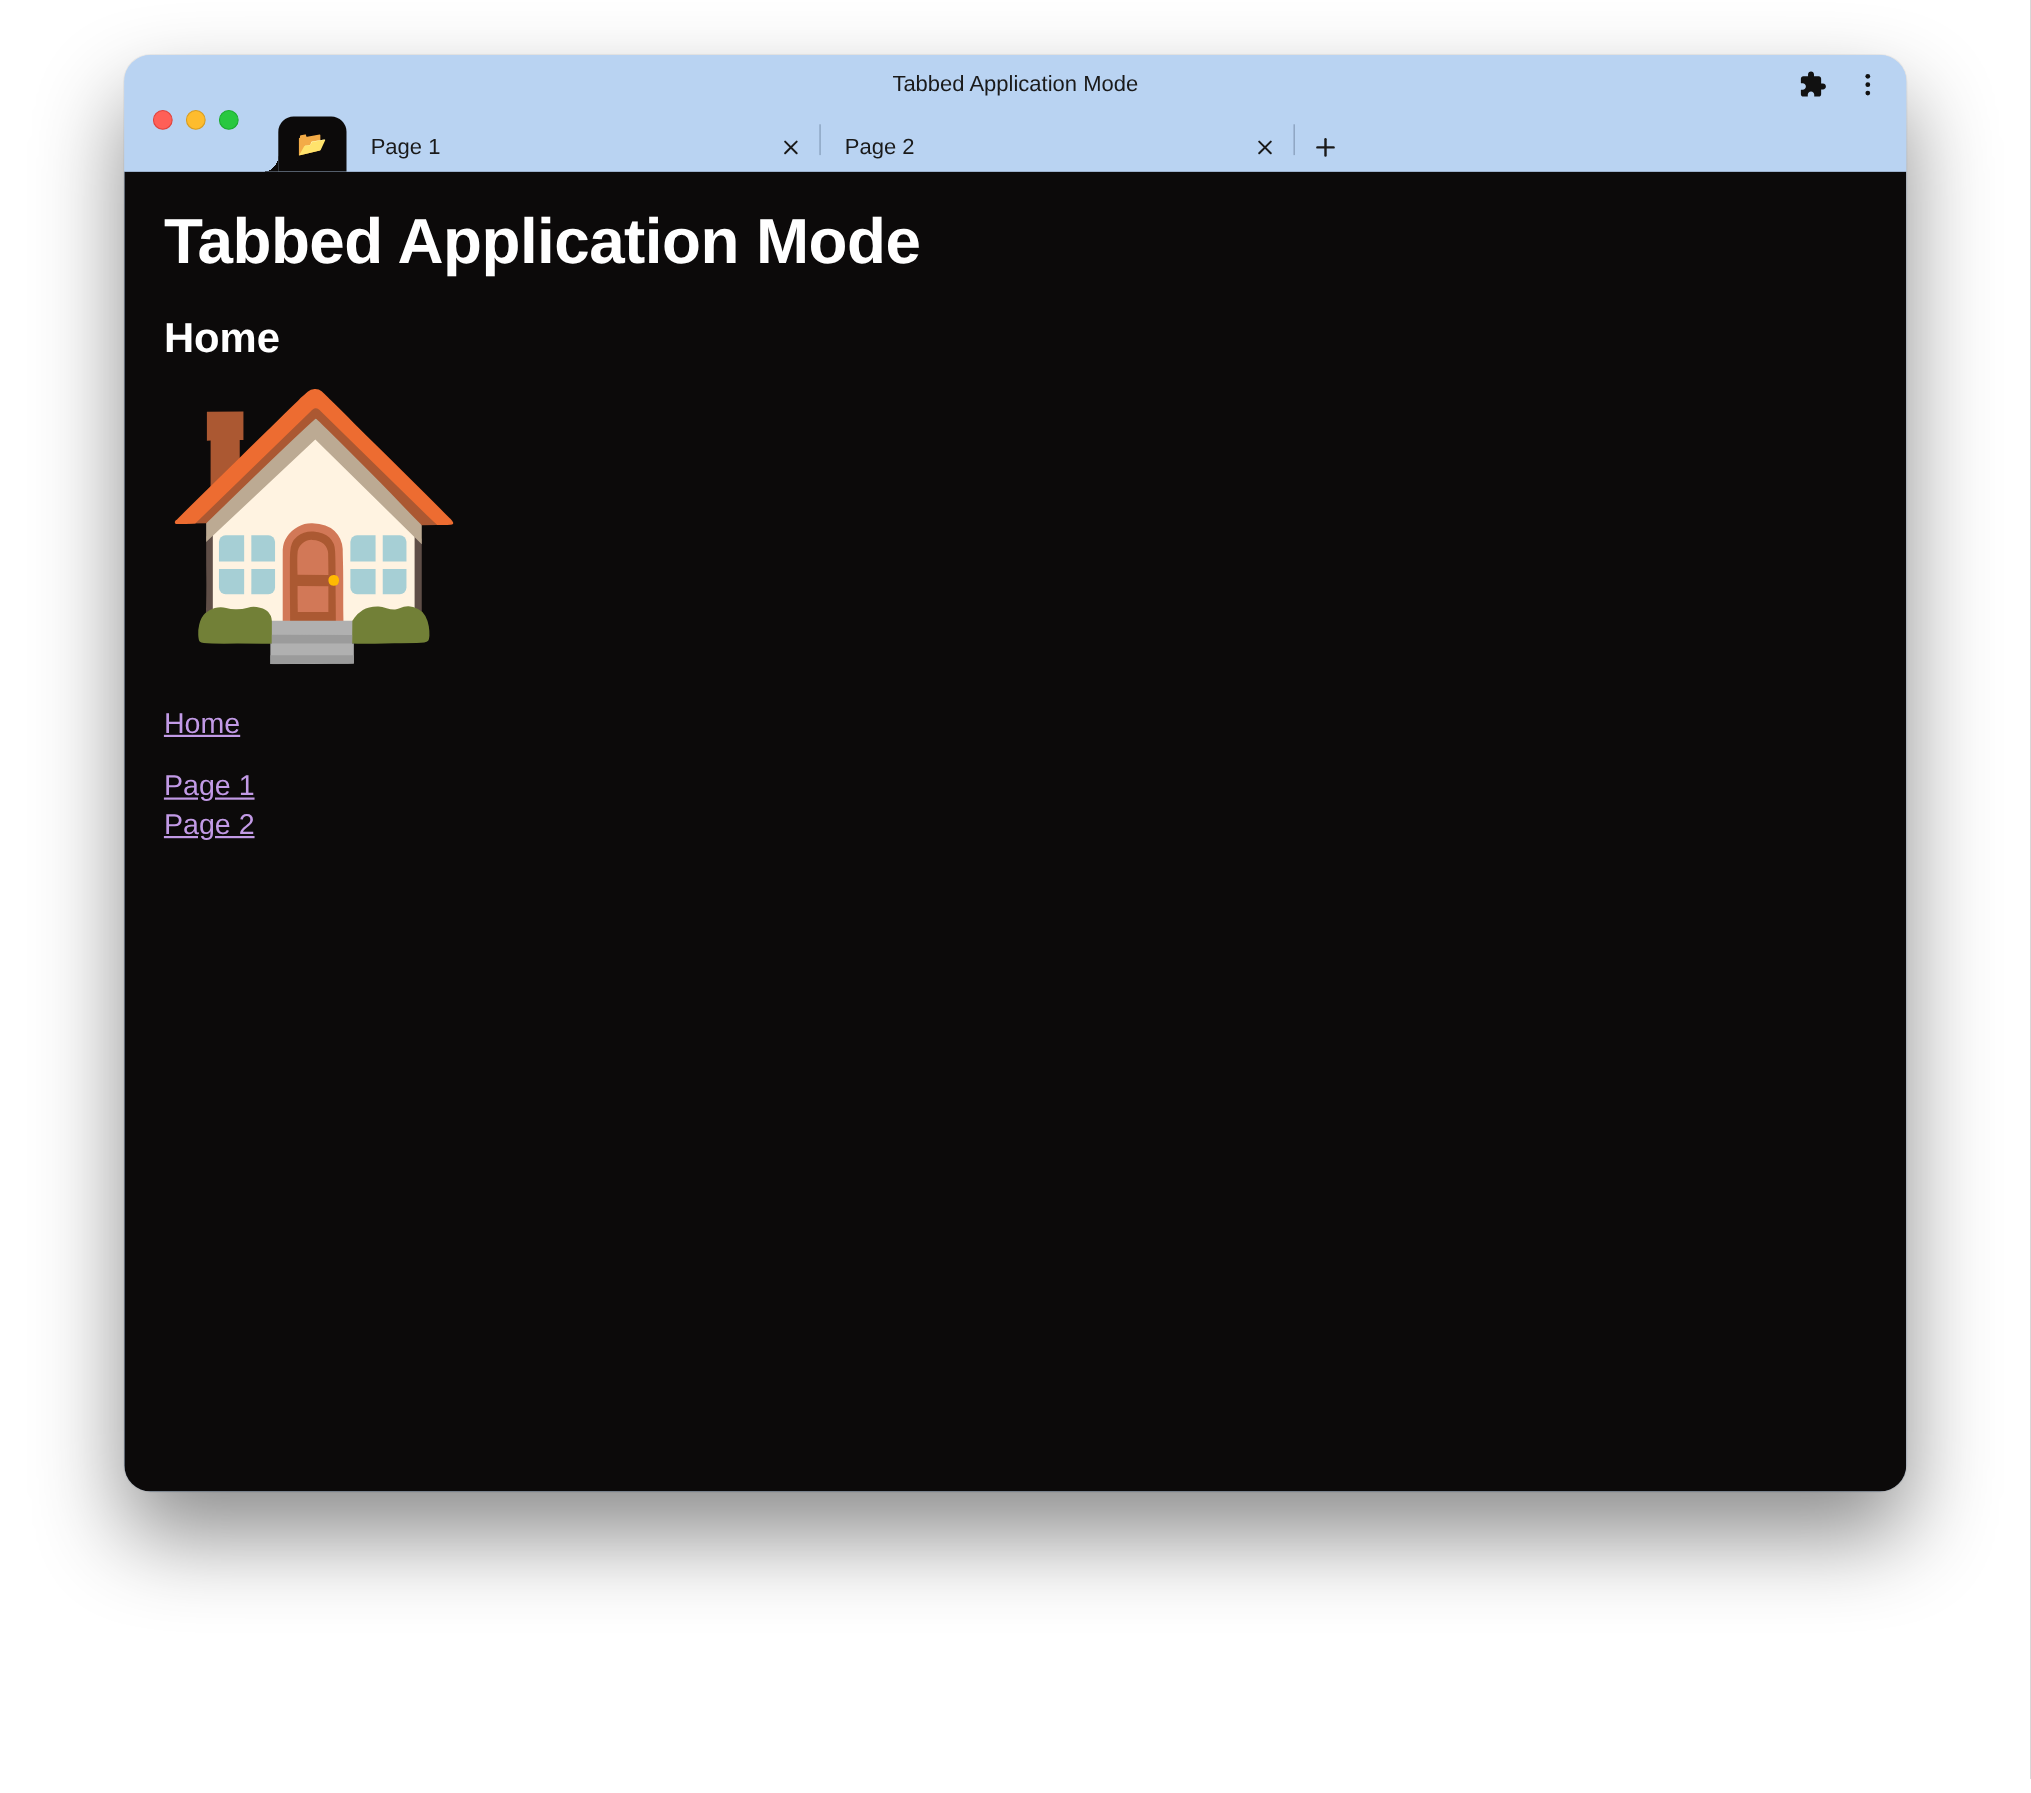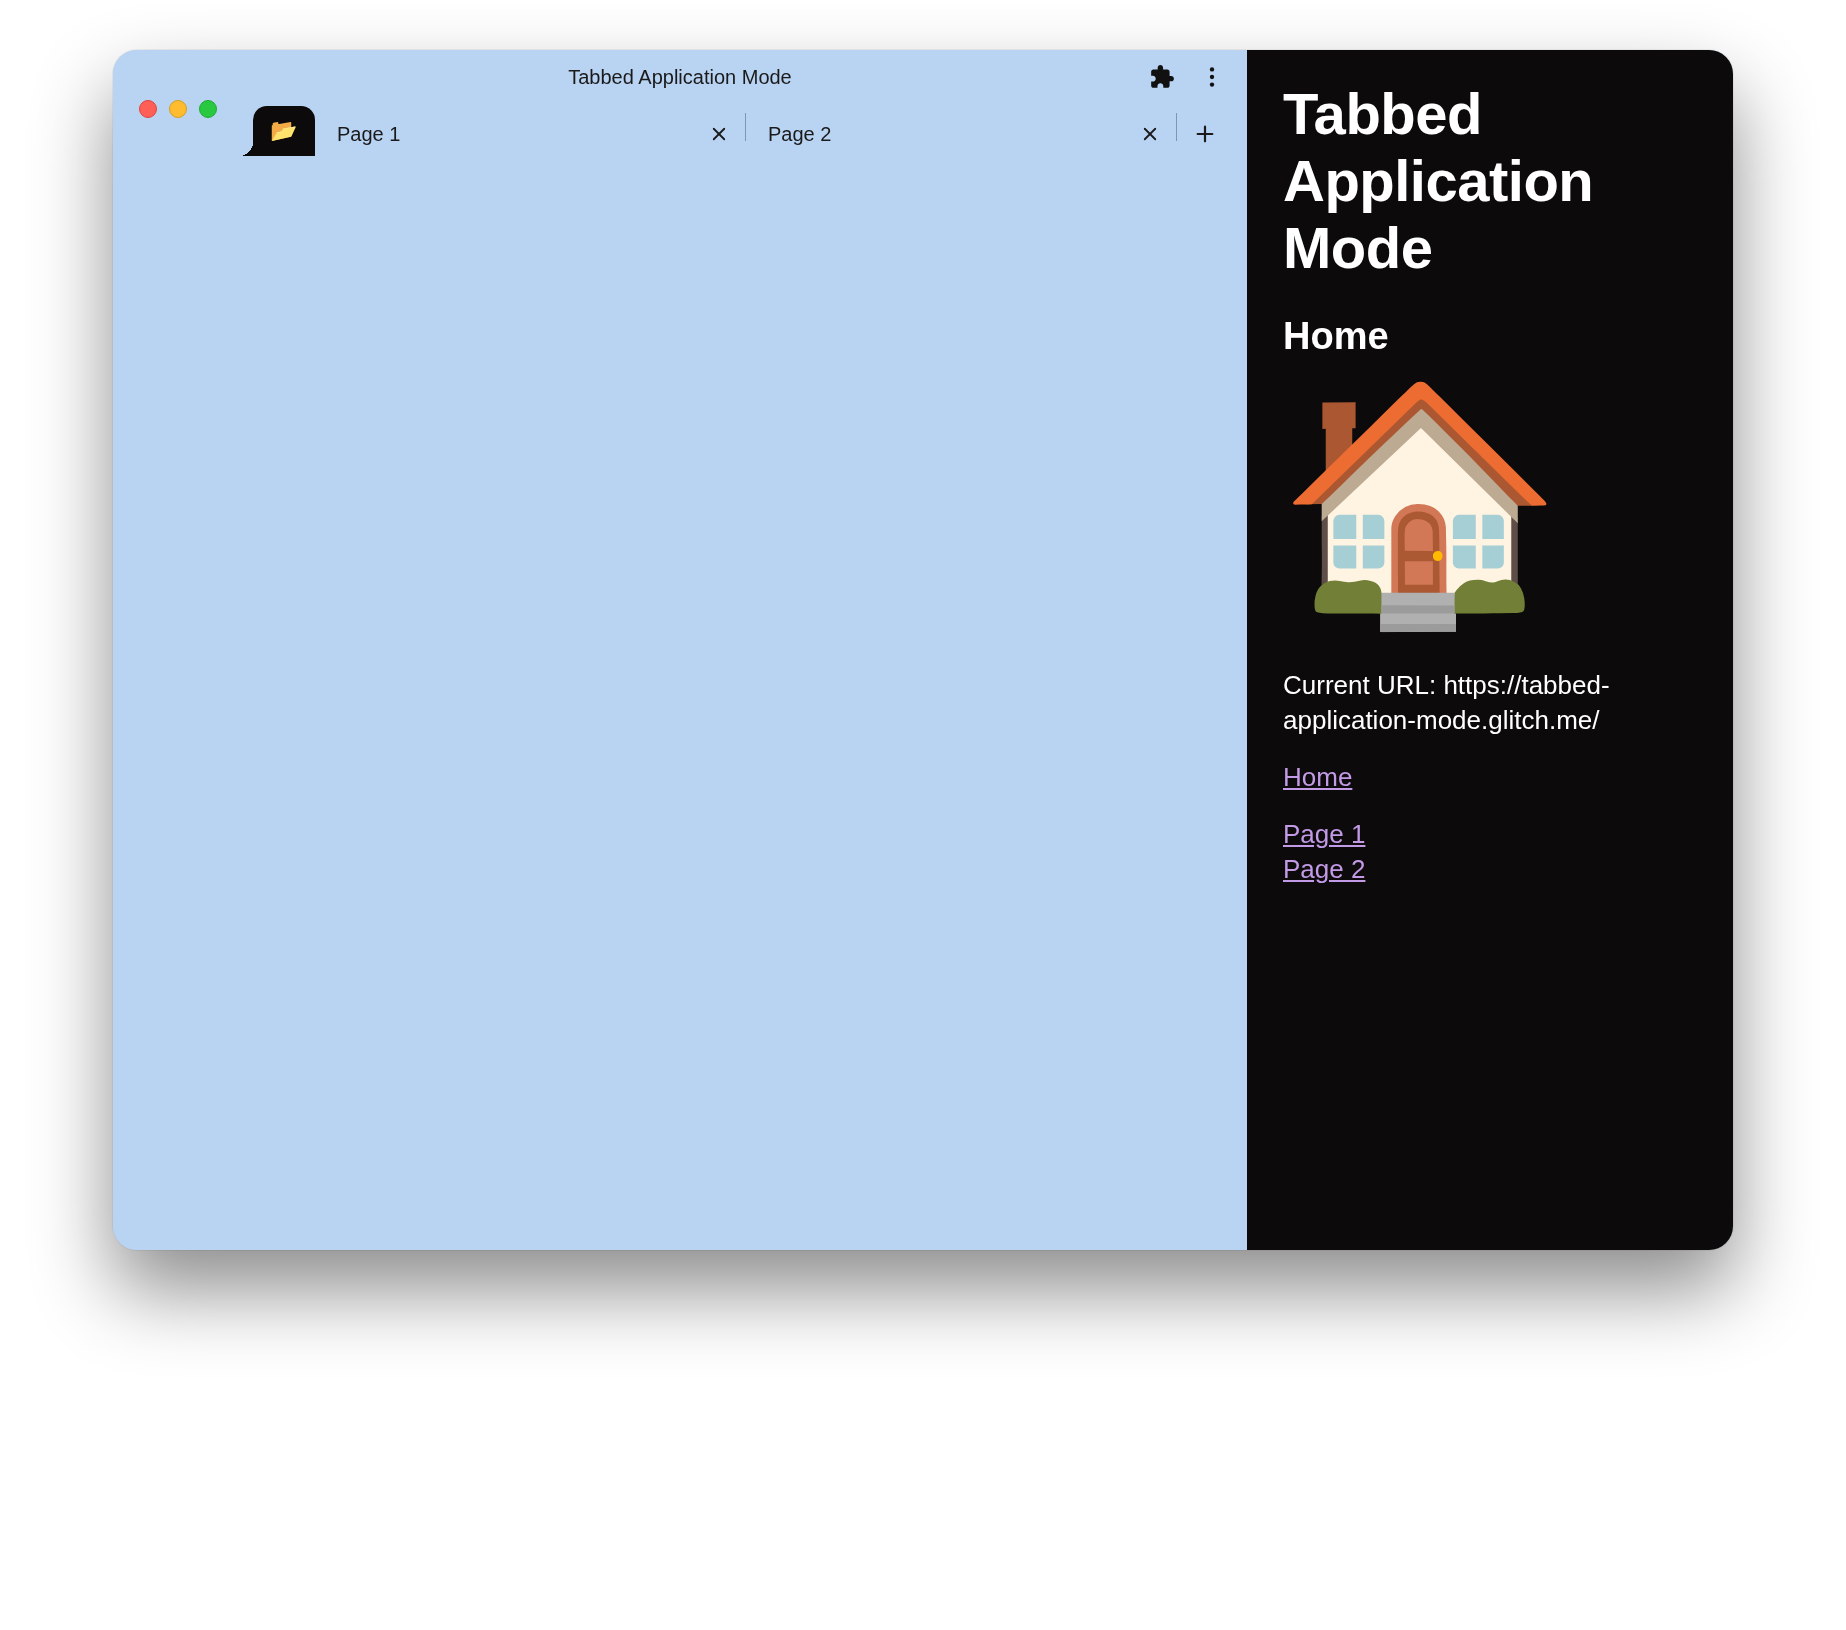--- a/index.html
+++ b/index.html
@@ -16,21 +16,21 @@
     justify-content: center;
     padding-top: 50px;
   }
   .window {
     width: 1620px;
     border-radius: 24px;
     overflow: hidden;
     box-shadow: 0 40px 80px rgba(0,0,0,0.45), 0 0 0 1px rgba(0,0,0,0.05);
     background: #b9d3f2;
     display: flex;
-    flex-direction: row;
+    flex-direction: column;
   }
   
   .titlebar {
     background: #b9d3f2;
     position: relative;
     padding-top: 6px;
   }
   .titlebar-top {
     height: 42px;
     display: flex;
@@ -234,23 +234,20 @@
             </svg>
         </div>
       </div>
     </div>
 
     <div class="content">
       <h1 class="page-title">Tabbed Application Mode</h1>
       <h2 class="subheading">Home</h2>
       <div class="house">🏠</div>
 
-      <p class="body">
-        <span>Current URL: </span><span>https://tabbed-application-mode.glitch.me/</span>
-      </p>
 
       <p class="body"><a href="#" class="link">Home</a></p>
 
       <div class="link-stack">
         <a href="#" class="link">Page 1</a>
         <a href="#" class="link">Page 2</a>
       </div>
 
     </div>
 

